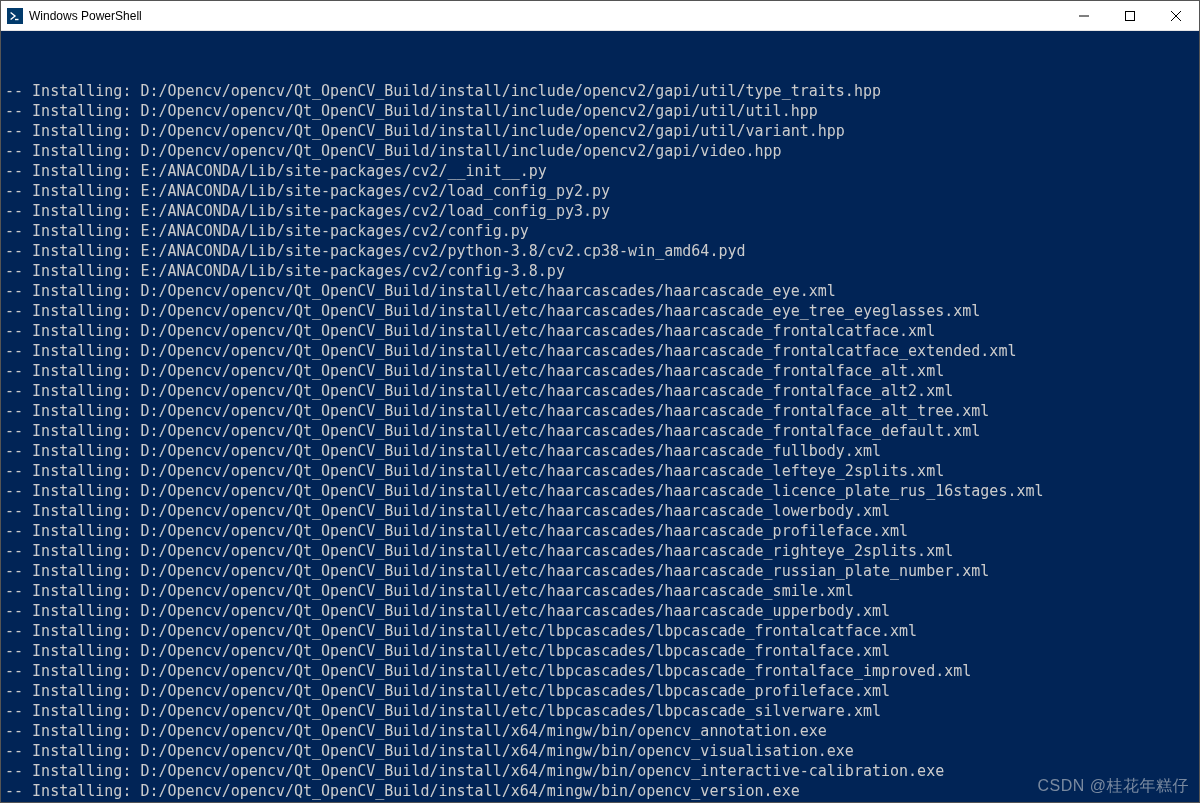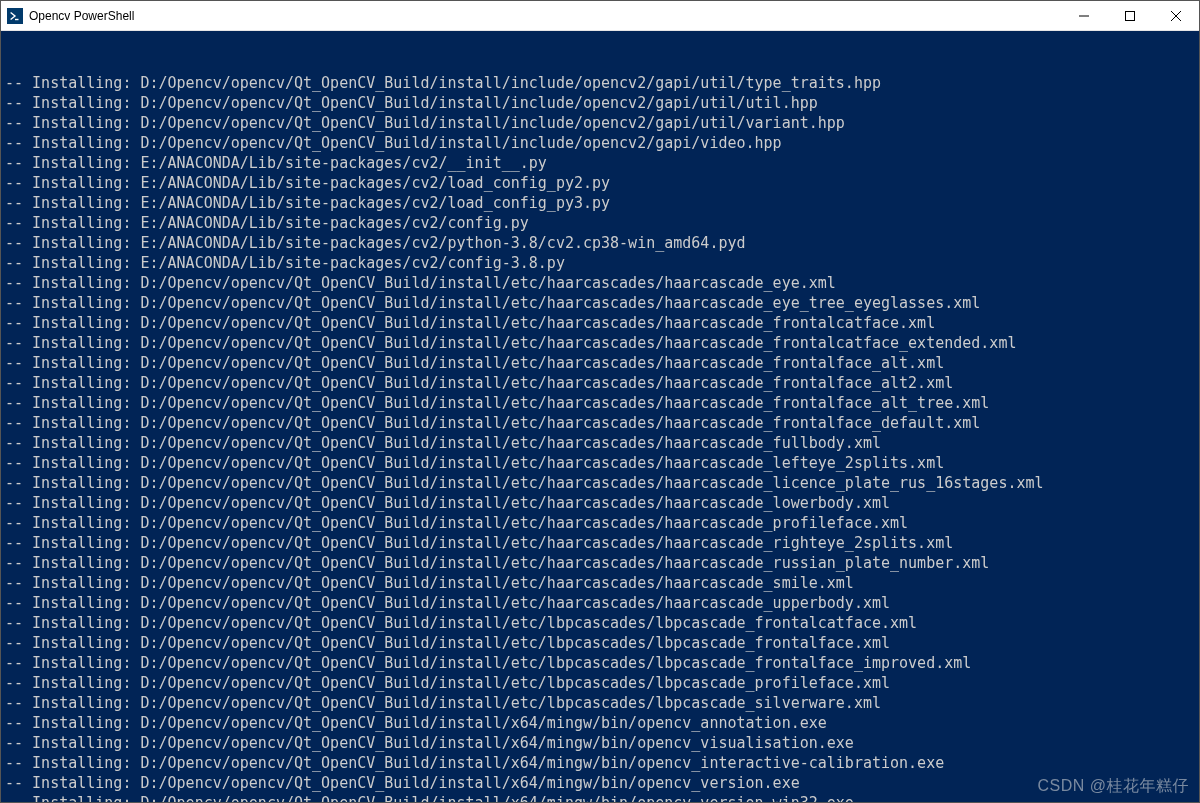--- a/index.html
+++ b/index.html
@@ -4,38 +4,38 @@
 <style>
   * { margin: 0; padding: 0; box-sizing: border-box; }
   html, body { width: 1200px; height: 803px; overflow: hidden; font-family: "Segoe UI", Tahoma, sans-serif; }
   .window { width: 1200px; height: 803px; background: #ffffff; display: flex; flex-direction: column; border: 1px solid #555; }
   .titlebar { height: 30px; background: #ffffff; display: flex; align-items: center; padding-left: 6px; border-bottom: 1px solid #e5e5e5; }
   .titlebar-icon { width: 16px; height: 16px; background: #013a6b; display:inline-flex; align-items:center; justify-content:center; margin-right:6px; }
   .titlebar-icon svg { width:14px; height:14px; }
   .titlebar-title { font-size: 12px; color: #000; flex: 0 0 auto; }
   .titlebar-spacer { flex: 1 1 auto; }
   .titlebar-btn { width: 46px; height: 30px; display:flex; align-items:center; justify-content:center; font-size: 10px; color:#000; }
-  .terminal { flex: 1 1 auto; background: #012456; color: #cccccc; font-family: "NSimSun","SimSun","Consolas",monospace; font-size: 15px; line-height: 20px; padding: 2px 0 2px 4px; overflow: hidden; position: relative; white-space: pre; }
+  .terminal { flex: 1 1 auto; background: #012456; color: #cccccc; font-family: "NSimSun","SimSun","Consolas",monospace; font-size: 15px; line-height: 20px; padding: 10px 0 2px 4px; overflow: hidden; position: relative; white-space: pre; }
   .terminal .line { display:block; }
   .watermark { position:absolute; right:10px; bottom:6px; color: rgba(220,220,220,0.55); font-family: "Microsoft YaHei","Segoe UI",sans-serif; font-size: 16px; letter-spacing: 0.5px; pointer-events:none; }
 </style>
 </head>
 <body>
 
 <div class="window">
 
   <div class="titlebar">
     <span class="titlebar-icon">
       <svg viewBox="0 0 16 16">
           <rect width="16" height="16" fill="#013a6b"></rect>
           <path d="M3 4 L8 8 L3 12" stroke="#fff" stroke-width="1.6" fill="none"></path>
           <line x1="8" y1="12" x2="12" y2="12" stroke="#fff" stroke-width="1.6"></line>
         </svg>
     </span>
-    <span class="titlebar-title">Opencv PowerShell</span>
+    <span class="titlebar-title">Windows PowerShell</span>
     <span class="titlebar-spacer"></span>
     <div class="titlebar-btn">
       <svg width="10" height="10" viewBox="0 0 10 10">
           <line x1="0" y1="5" x2="10" y2="5" stroke="#000" stroke-width="1"></line>
         </svg>
     </div>
     <div class="titlebar-btn">
       <svg width="10" height="10" viewBox="0 0 10 10">
           <rect x="0.5" y="0.5" width="9" height="9" stroke="#000" stroke-width="1" fill="none"></rect>
         </svg>

